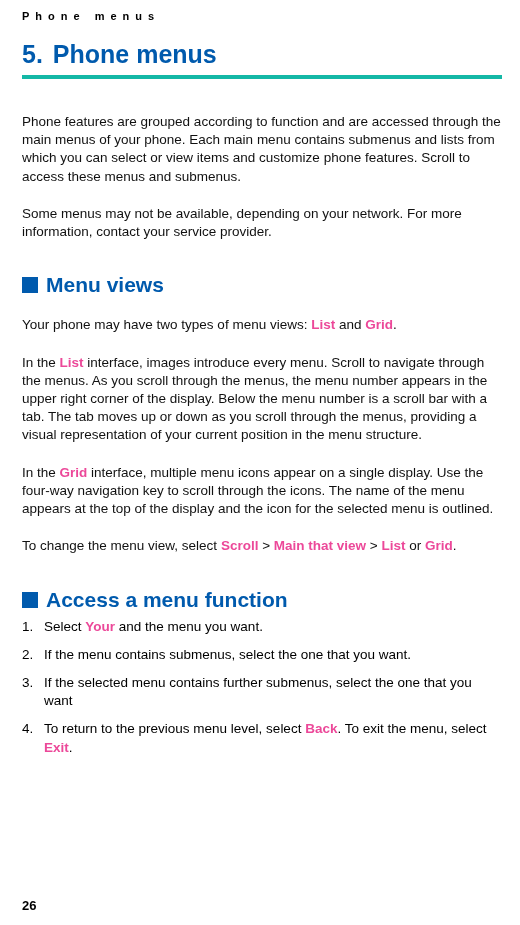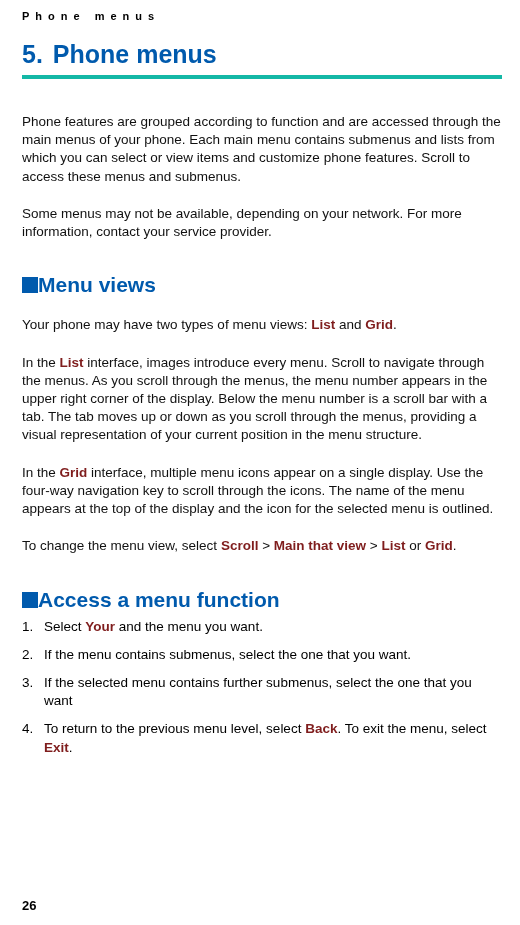--- a/index.html
+++ b/index.html
@@ -31,36 +31,37 @@
   .body-text {
     font-size: 13.5px;
     line-height: 1.35;
     margin-bottom: 10px;
     color: #111;
     margin-top: 19px;
   }
   .section-row {
     display: flex;
     align-items: center;
+    gap: 8px;
     margin-top: 32px;
     margin-bottom: 2px;
   }
   .section-square {
     width: 16px;
     height: 16px;
     background: #005aad;
     flex: 0 0 auto;
   }
   .section-title {
     font-size: 21px;
     font-weight: bold;
     color: #005aad;
   }
   .inline-blue {
-    color: #7f1d1d;
+    color: #ec4899;
     font-weight: bold;
   }
   .step-list {
     list-style: none;
     counter-reset: step;
     margin-top: 6px;
   }
   .step-list li {
     display: flex;
     font-size: 13.5px;

